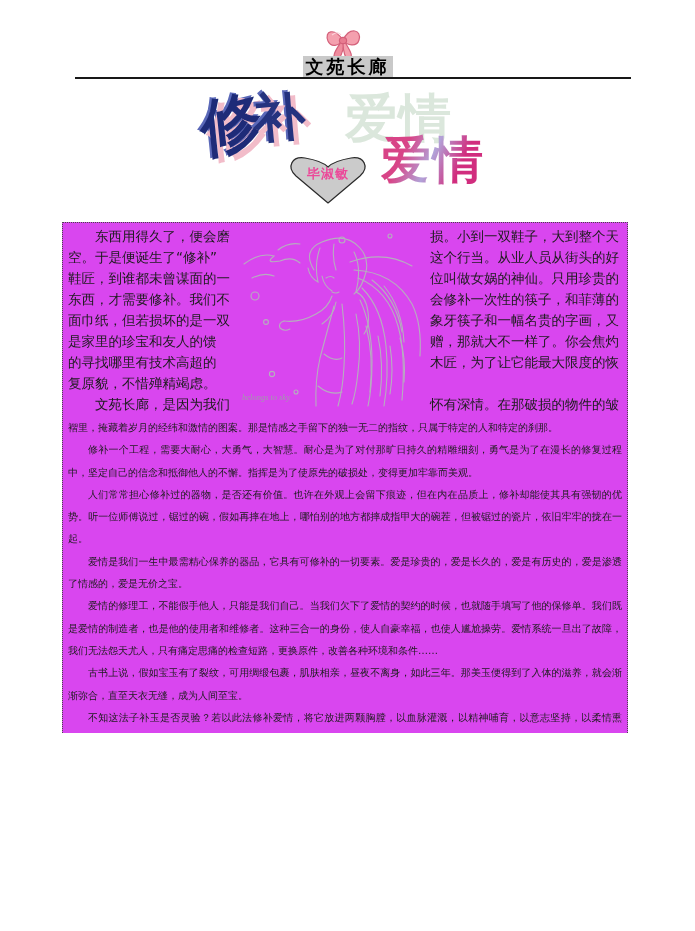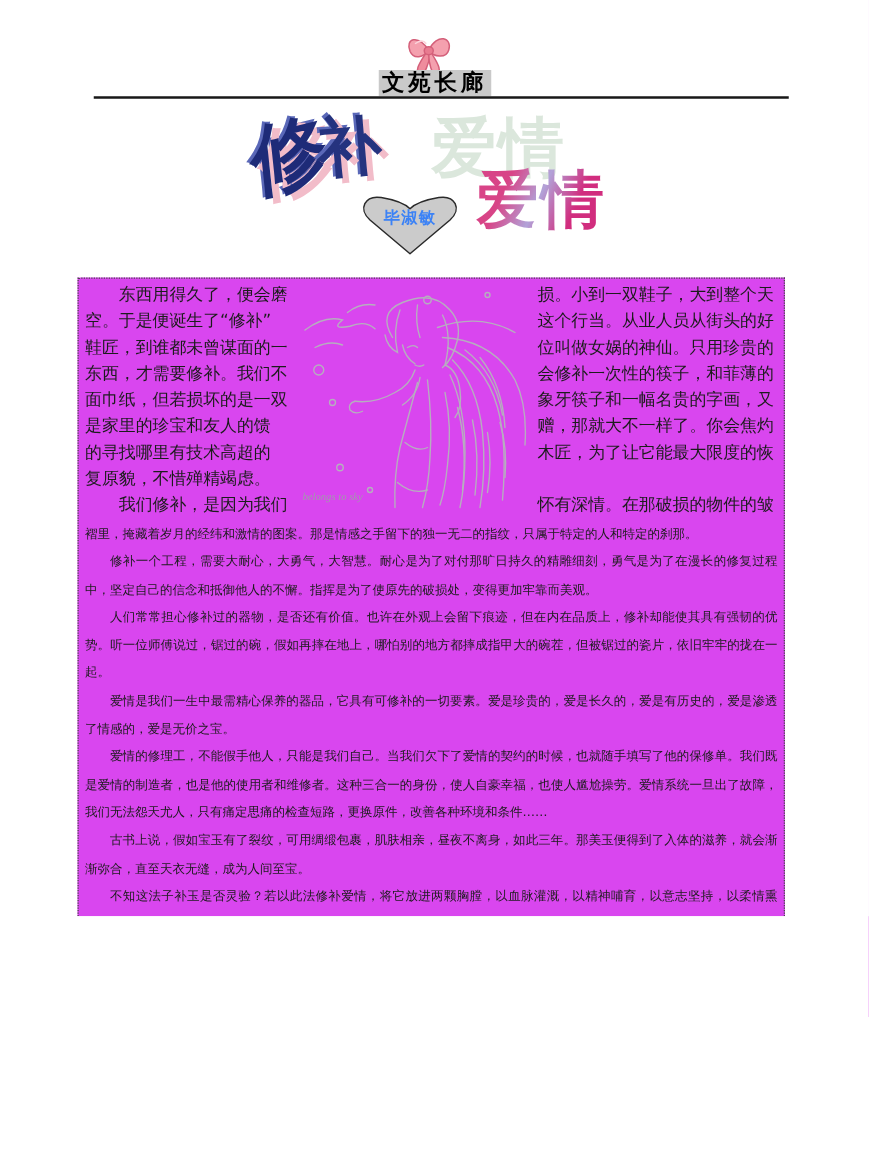--- a/index.html
+++ b/index.html
@@ -23,21 +23,21 @@
       text-shadow:5px 4px 0 #f2bcc9,-2px -2px 0 #5a68b8;}
   .echo-back{position:absolute;left:345px;top:84px;font-size:52px;font-weight:bold;
       color:#dbe7dc;z-index:1;letter-spacing:2px;white-space:nowrap;}
   .echo-front{position:absolute;left:381px;top:127px;font-size:50px;font-weight:bold;
       background:linear-gradient(115deg,#d84487 25%,#b2a2d8 48%,#d12d7e 72%);
       -webkit-background-clip:text;background-clip:text;color:transparent;
       z-index:2;letter-spacing:2px;white-space:nowrap;}
   .heart-badge{position:absolute;left:283px;top:152px;width:90px;height:54px;z-index:3;}
   .heart-badge svg{position:absolute;left:0;top:0;}
   .heart-badge .author{position:absolute;left:0;top:13px;width:100%;text-align:center;
-      font-size:13px;font-weight:bold;color:#3b82f6;letter-spacing:1px;}
+      font-size:13px;font-weight:bold;color:#ec4899;letter-spacing:1px;}
 
   
   .content-box{position:absolute;left:62px;top:222px;width:566px;height:593px;
       box-sizing:border-box;border:1px dotted #4a4a4a;padding:3px 5px;background:#d946ef;}
   .columns{display:flex;}
   .col-left{width:170px;}
   .col-right{flex:1;min-width:0;}
   .col-line{font-size:13.5px;line-height:21px;min-height:21px;white-space:nowrap;}
   .figure{width:192px;height:186px;position:relative;flex:0 0 192px;}
   .bodytext{margin-top:2px;}
@@ -86,21 +86,21 @@
     <div class="columns">
       <div class="col-left">
           <div class="col-line">　　东西用得久了，便会磨</div>
           <div class="col-line">空。于是便诞生了“修补”</div>
           <div class="col-line">鞋匠，到谁都未曾谋面的一</div>
           <div class="col-line">东西，才需要修补。我们不</div>
           <div class="col-line">面巾纸，但若损坏的是一双</div>
           <div class="col-line">是家里的珍宝和友人的馈</div>
           <div class="col-line">的寻找哪里有技术高超的</div>
           <div class="col-line">复原貌，不惜殚精竭虑。</div>
-          <div class="col-line">　　我们修补，是因为我们</div>
+          <div class="col-line">　　文苑长廊，是因为我们</div>
         </div>
 
       <div class="figure">
         <svg width="192" height="186" viewBox="0 0 192 186">
           <g stroke="#b6aebe" fill="none" stroke-width="1.1" stroke-linecap="round">
 
             <path d="M6,38 q16,-12 30,-8 q-10,8 6,5 q12,-5 20,2"></path>
             <path d="M14,52 q12,-6 22,-2"></path>
             <path d="M40,24 q10,-8 22,-6"></path>
 

